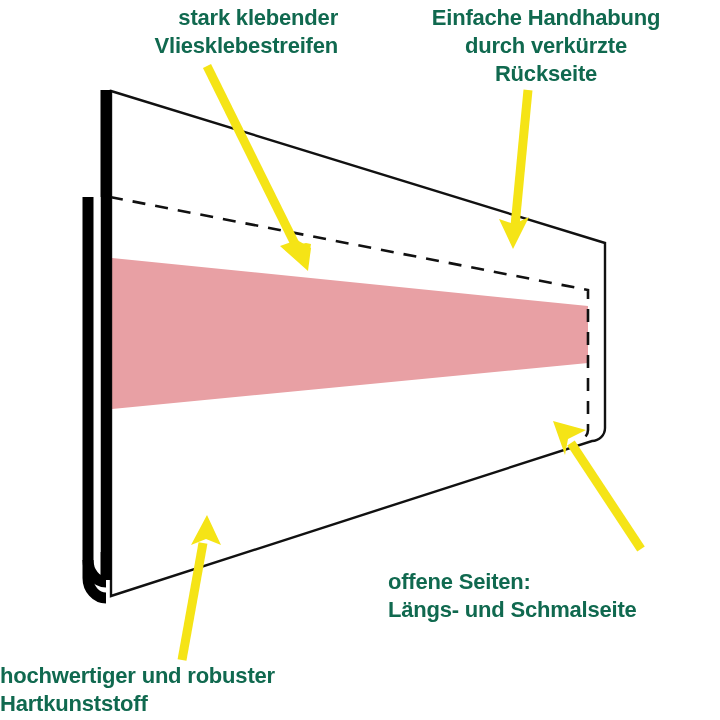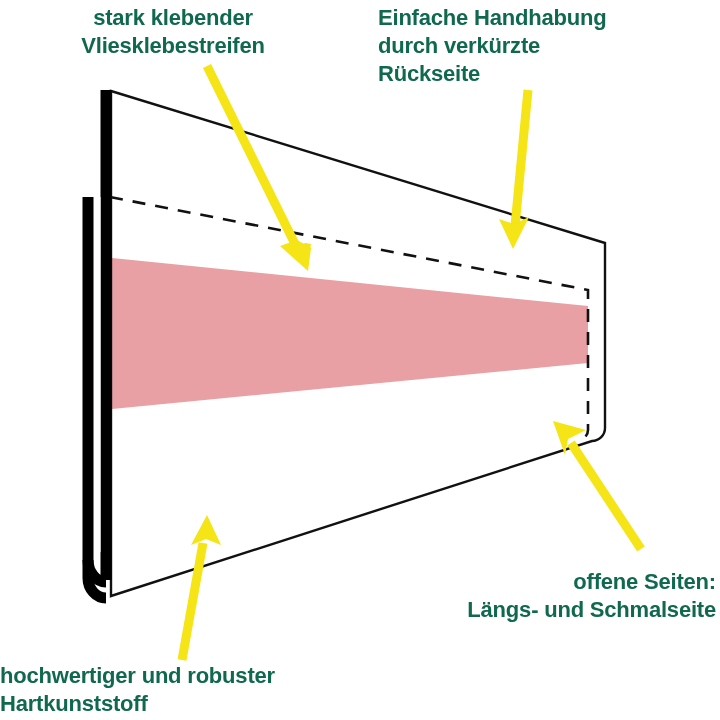--- a/index.html
+++ b/index.html
@@ -34,32 +34,33 @@
     font-weight: bold;
     font-size: 22px;
     line-height: 1.28;
     letter-spacing: -0.2px;
     white-space: pre-line;
   }
   #callout-adhesive-strip {
     left: 8px;
     top: 4px;
     width: 330px;
-    text-align: center;
+    text-align: right;
   }
   #callout-easy-handling {
     left: 378px;
     top: 4px;
     width: 336px;
+    text-align: center;
   }
   #callout-open-sides {
     left: 388px;
     top: 568px;
     width: 328px;
-    text-align: right;
+    text-align: left;
   }
   #callout-hard-plastic {
     left: 0px;
     top: 662px;
     width: 340px;
     text-align: left;
   }
 </style>
 </head>
 <body>

